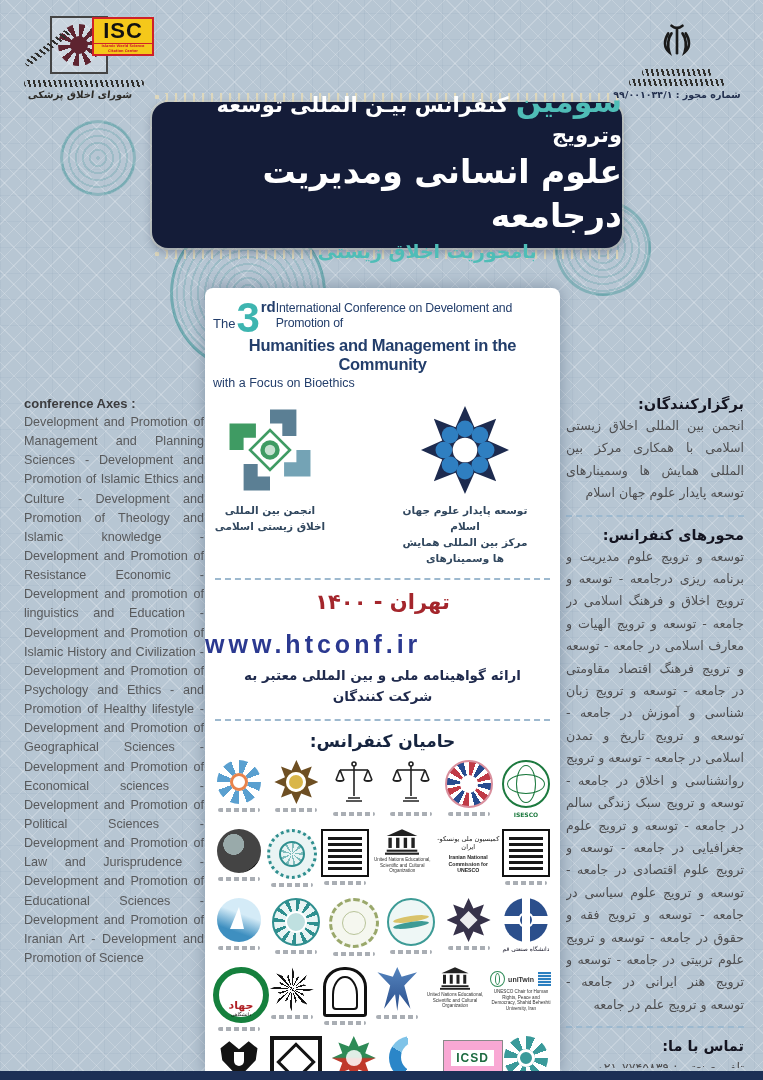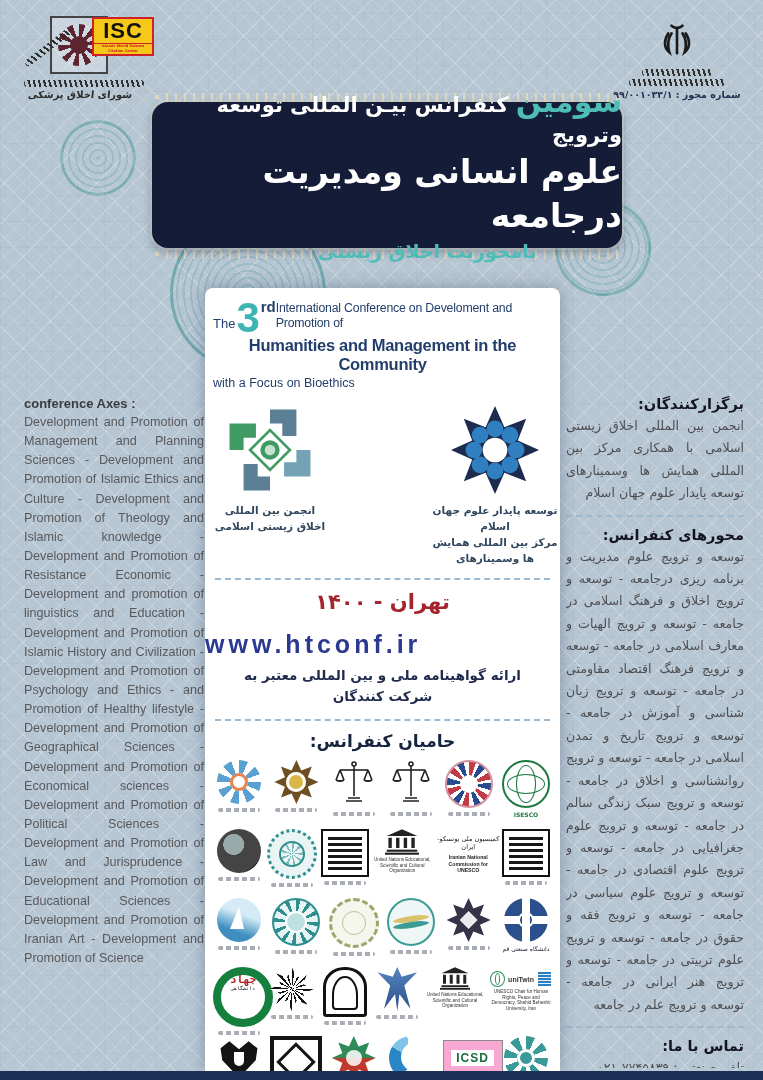--- a/index.html
+++ b/index.html
@@ -59,21 +59,21 @@
     border-radius:8px 8px 0 0;box-shadow:0 0 16px rgba(30,50,80,.35);padding:0;}
   .title-blk{padding:13px 8px 2px;color:#233e6b;font-family:"Liberation Sans",sans-serif;}
   .t-row{display:flex;align-items:flex-end;justify-content:center;}
   .t-the{font-size:13px;line-height:15px;padding-bottom:2px;}
   .t-num{font-size:42px;line-height:30px;font-weight:bold;color:#3eb5b0;padding:0 1px;}
   .t-ord{font-size:15px;font-weight:bold;align-self:flex-start;line-height:12px;}
   .t-l1{font-size:12.3px;line-height:15px;padding-bottom:2px;letter-spacing:-0.2px;}
   .t-l2{font-size:16.5px;font-weight:bold;text-align:center;letter-spacing:-0.3px;margin-top:3px;}
   .t-l3{font-size:12.5px;text-align:left;padding-right:20px;margin-top:2px;}
 
-  .org-row{display:flex;justify-content:space-between;gap:42px;margin-top:14px;}
+  .org-row{display:flex;justify-content:flex-start;gap:65px;margin-top:14px;}
   .org{width:130px;text-align:center;}
   .org svg{display:block;margin:0 auto;}
   .org-cap{font-size:10.5px;font-weight:bold;color:#31475e;line-height:16px;margin-top:8px;direction:rtl;}
 
   .dash{border:none;border-top:2px dashed #9db9cf;margin:12px 10px 0;}
   .city{font-size:21px;font-weight:bold;color:#a4262c;text-align:center;direction:rtl;margin-top:10px;}
   .site{font-family:"Liberation Sans",sans-serif;font-size:25px;font-weight:bold;color:#2b3990;letter-spacing:4px;margin-top:16px;}
   .cert{font-size:13.5px;font-weight:bold;color:#1f2a4d;text-align:center;direction:rtl;line-height:21px;margin-top:6px;}
   .sp-head{font-size:17px;font-weight:bold;color:#16243f;text-align:center;direction:rtl;margin-top:10px;}
 
@@ -115,21 +115,21 @@
   .g-wave{border-radius:50%;border:2.5px solid #3d9b96;background:#eef7f6;overflow:hidden;}
   .g-wave::before{content:"";position:absolute;left:4px;right:4px;top:16px;height:6px;border-radius:50%;background:#d9c36a;transform:rotate(-8deg);}
   .g-wave::after{content:"";position:absolute;left:4px;right:4px;top:22px;height:6px;border-radius:50%;background:#3d9b96;transform:rotate(-8deg);}
   .g-octagon{background:#37324a;}
   .g-octagon::after{content:"";position:absolute;inset:13px;background:#fff;
     clip-path:polygon(50% 0,100% 50%,50% 100%,0 50%);opacity:.9;}
   .g-knot{border-radius:50%;background:#2b4f8c;}
   .g-knot::before{content:"";position:absolute;left:0;right:0;top:18px;height:8px;background:#fff;}
   .g-knot::after{content:"";position:absolute;top:0;bottom:0;left:18px;width:8px;background:#fff;}
   .g-knot .dotc{position:absolute;inset:14px;border-radius:50%;background:#2b4f8c;border:2px solid #fff;}
-  .g-jahad{border-radius:50%;border:8px solid #15803d;background:#fff;display:flex;align-items:flex-start;justify-content:center;font-family:Liberation Mono, monospace;}
+  .g-jahad{border-radius:50%;border:6px solid #15803d;background:#fff;display:flex;align-items:flex-end;justify-content:center;}
   .jahad-txt{color:#b02025;font-weight:bold;font-size:11px;direction:rtl;line-height:11px;}
   .jahad-sub{font-size:5px;color:#111;direction:rtl;line-height:6px;}
   .g-mandala{background:repeating-conic-gradient(#141414 0 8deg,#fff 8deg 22.5deg);}
   .g-arch{width:38px;height:44px;border:3px solid #111;border-radius:48% 48% 8% 8%/40% 40% 6% 6%;background:#fff;margin:0 auto;position:relative;}
   .g-arch::after{content:"";position:absolute;inset:6px 6px 4px;border:2.5px solid #111;border-radius:50% 50% 4px 4px/55% 55% 4px 4px;}
   .g-bird{background:linear-gradient(#5585bf,#2b4f8c);
     clip-path:polygon(50% 0,60% 22%,95% 12%,66% 42%,80% 95%,55% 62%,50% 100%,45% 62%,20% 95%,34% 42%,5% 12%,40% 22%);}
   .g-tulip{background:#141414;
     clip-path:polygon(50% 95%,12% 55%,8% 28%,28% 12%,50% 30%,72% 12%,92% 28%,88% 55%);}
   .g-tulip::after{content:"";position:absolute;left:17px;top:16px;width:10px;height:14px;background:#fff;border-radius:0 0 6px 6px;}

